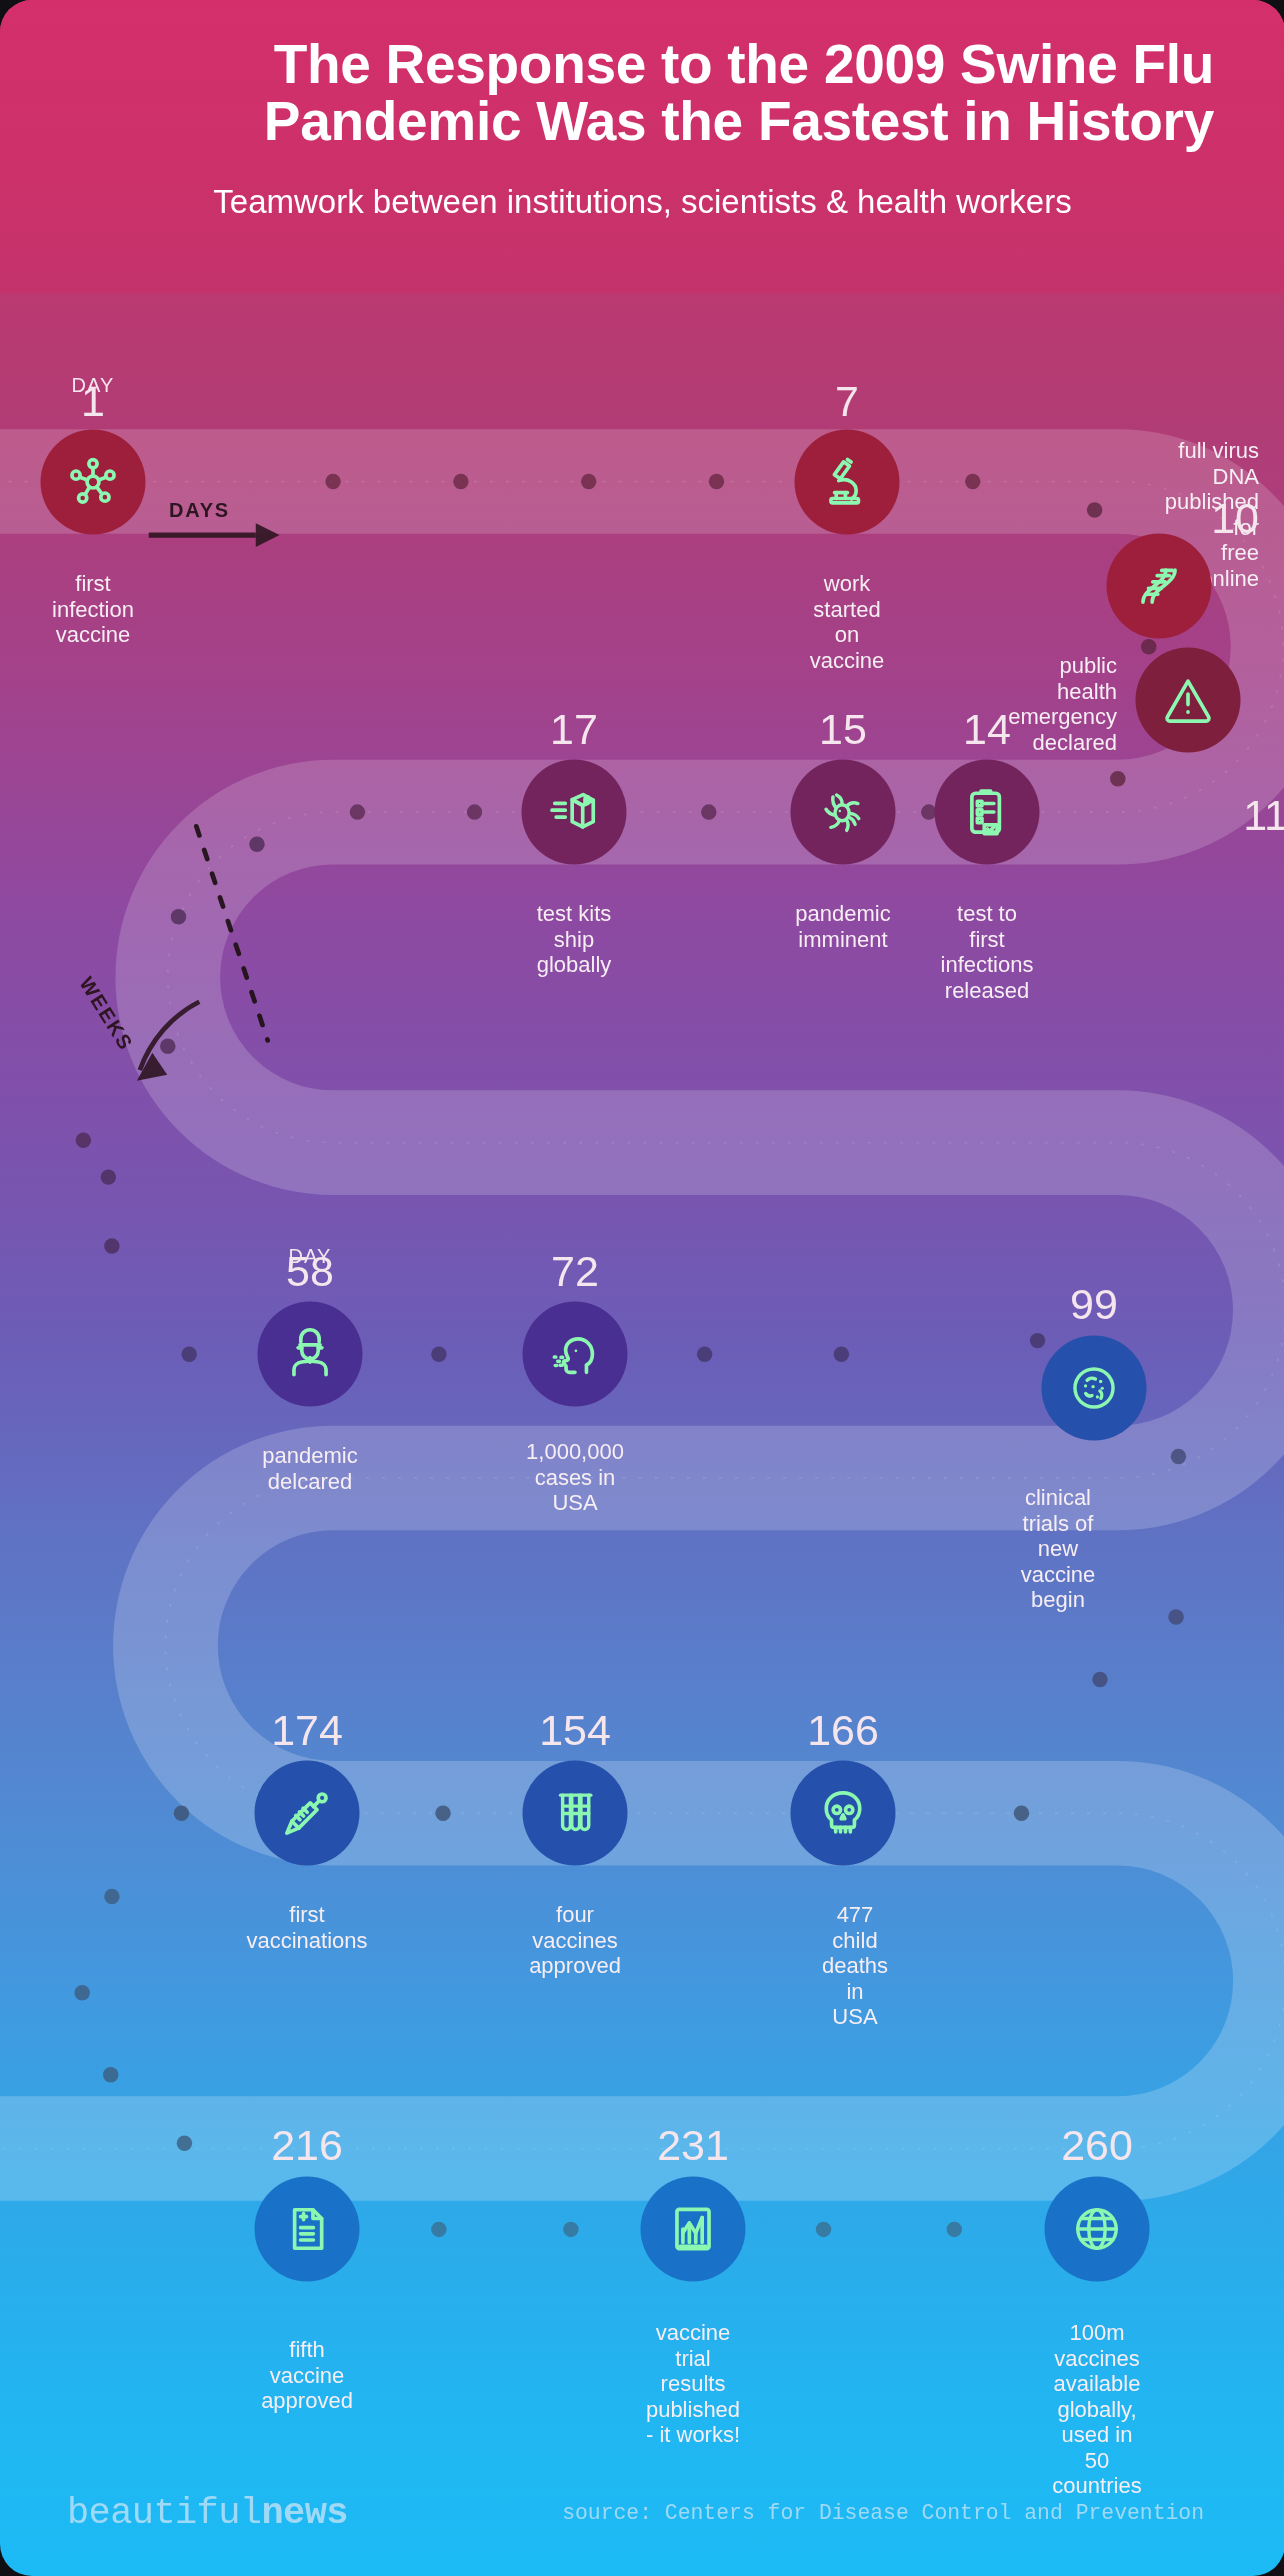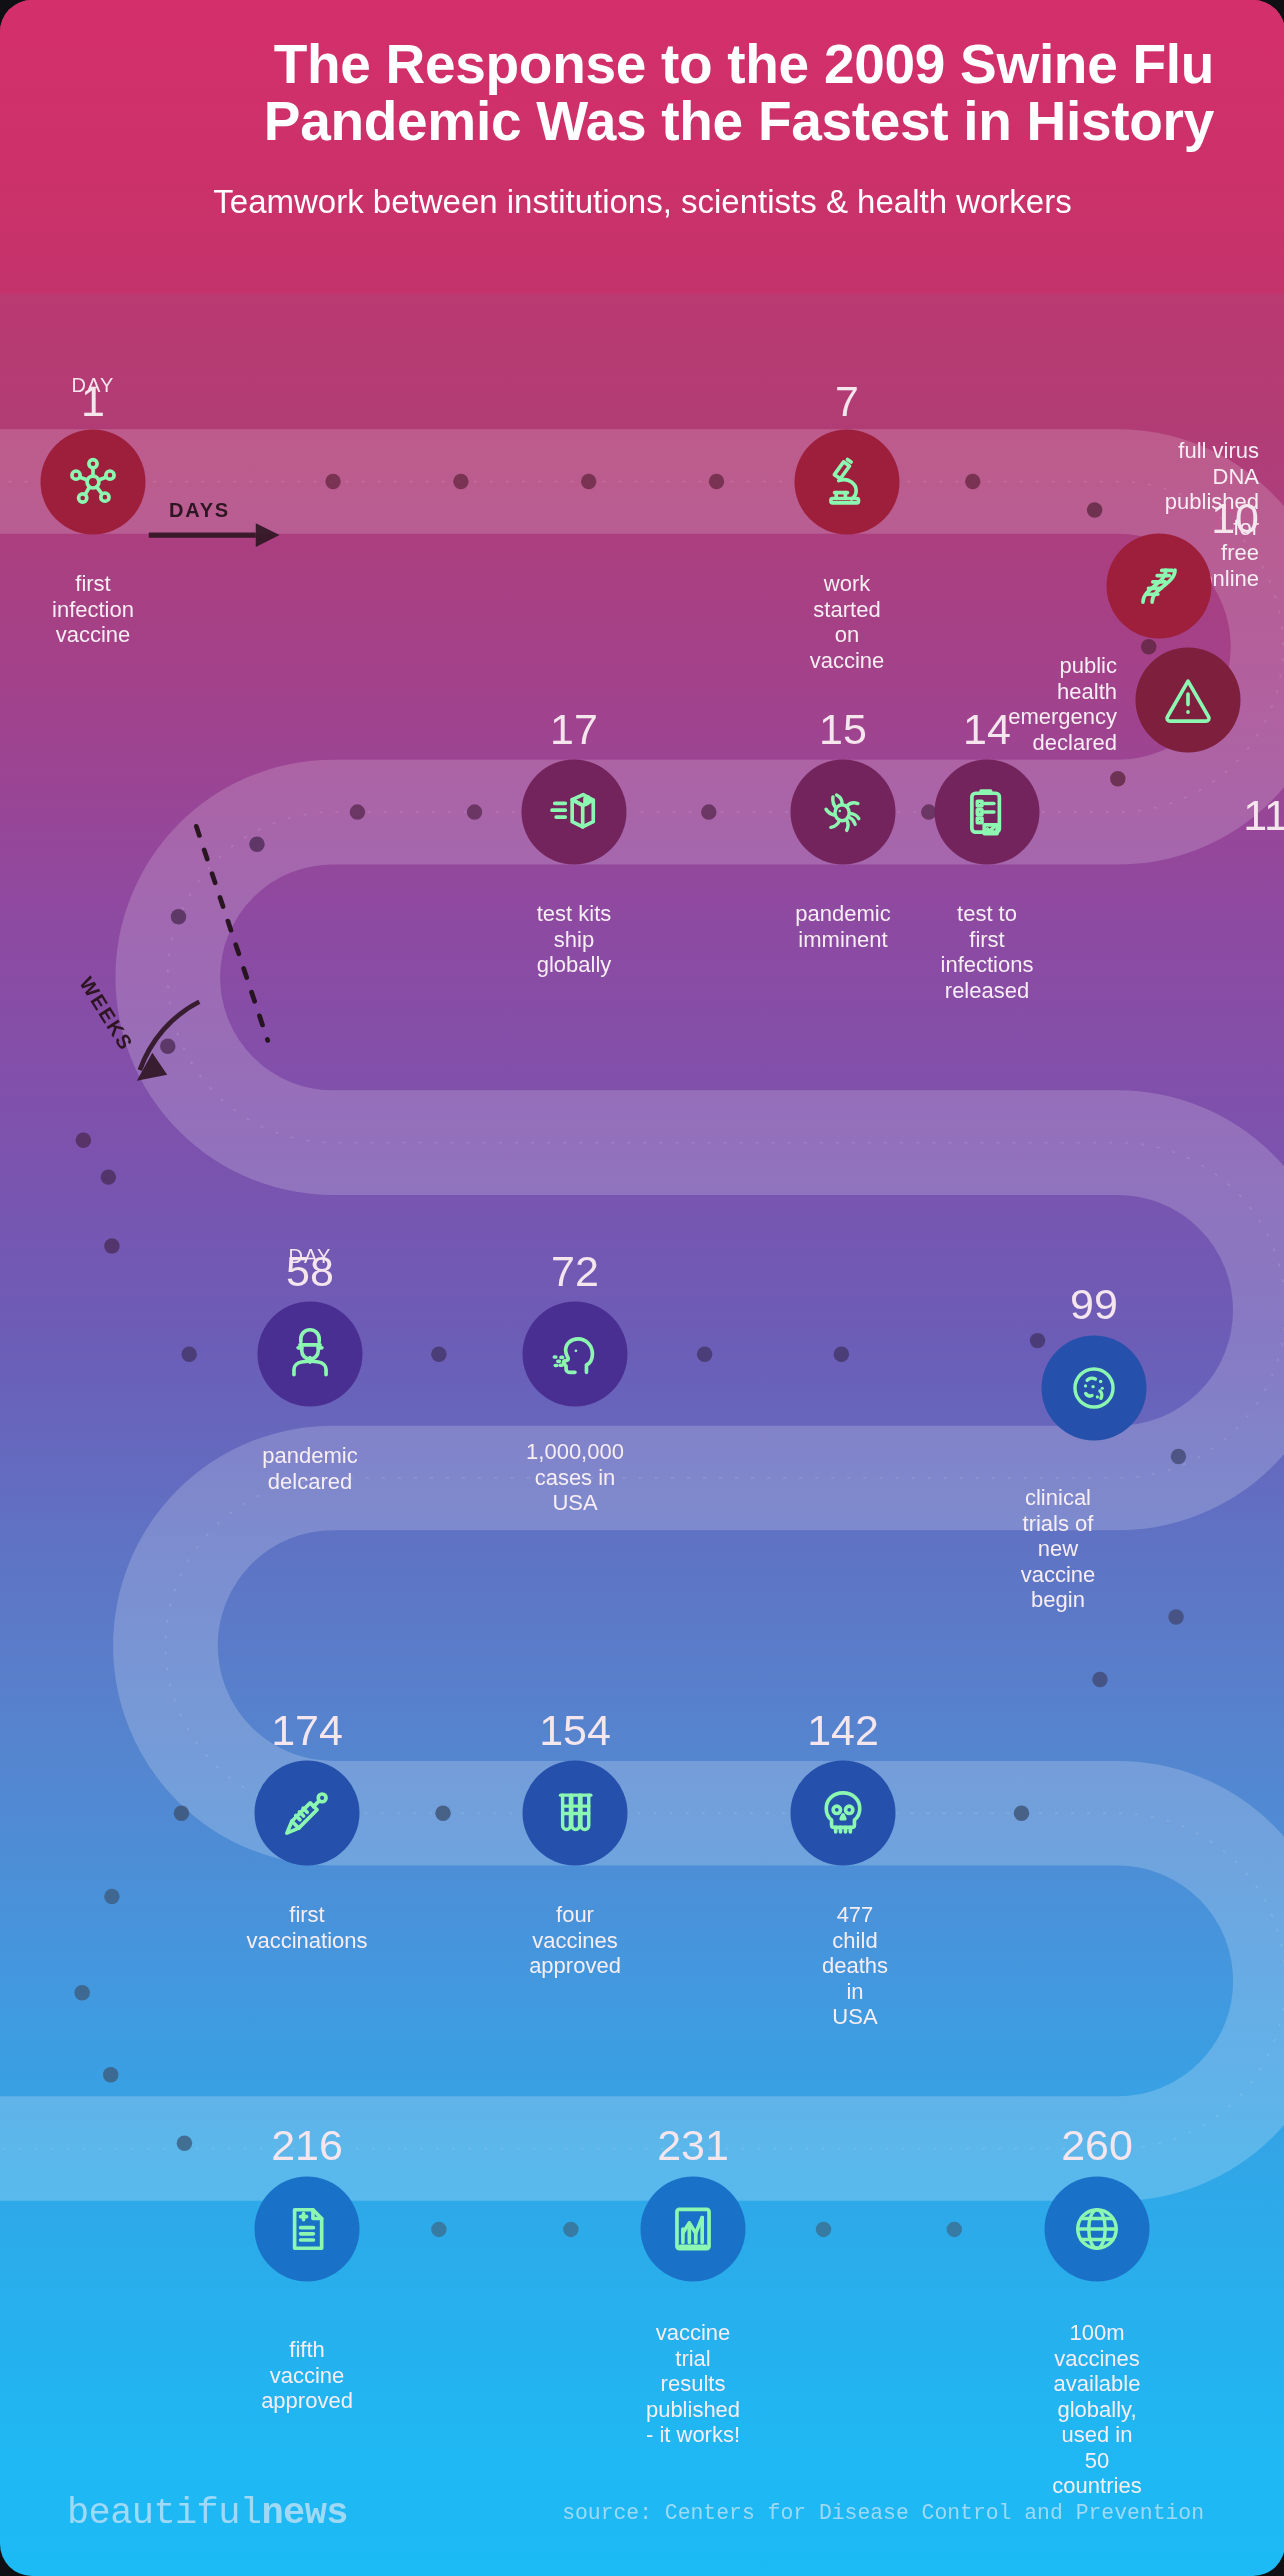--- a/index.html
+++ b/index.html
@@ -370,21 +370,21 @@
         <circle cx="10.1" cy="15.5" r=".7" fill="#8cf7b0" stroke="none"></circle>
         <circle cx="13.5" cy="15.9" r=".7" fill="#8cf7b0" stroke="none"></circle>
       </svg>
     </div>
     <div class="cap" style="left:-36px;top:73px;">clinical
 trials of new
 vaccine begin</div>
   </div>
 
   <div class="node" style="left:843px;top:1813px;">
-    <div class="num" style="left:0;top:-61px;">142</div>
+    <div class="num" style="left:0;top:-61px;">166</div>
     <div class="disc" style="width:105px;height:105px;background:#2550ab;">
       <svg width="55" height="55" viewBox="0 0 24 24" fill="none" stroke="#8cf7b0" stroke-width="1.6" stroke-linecap="round" stroke-linejoin="round">
         <path d="M12 3.2c-4.3 0-7.3 3-7.3 6.8 0 2.3 1 4 2.3 5v2.1c0 .7.5 1.2 1.2 1.2h7.6c.7 0 1.2-.5 1.2-1.2V15c1.3-1 2.3-2.7 2.3-5 0-3.8-3-6.8-7.3-6.8z"></path>
         <circle cx="9.3" cy="10.6" r="1.6"></circle>
           <circle cx="14.7" cy="10.6" r="1.6"></circle>
         <path d="M12 12.8l-.8 1.7h1.6z"></path>
         <path d="M8.8 18.3v2M10.9 18.3v2M13.1 18.3v2M15.2 18.3v2"></path>
       </svg>
     </div>
     <div class="cap" style="left:12px;top:65px;">477 child deaths

